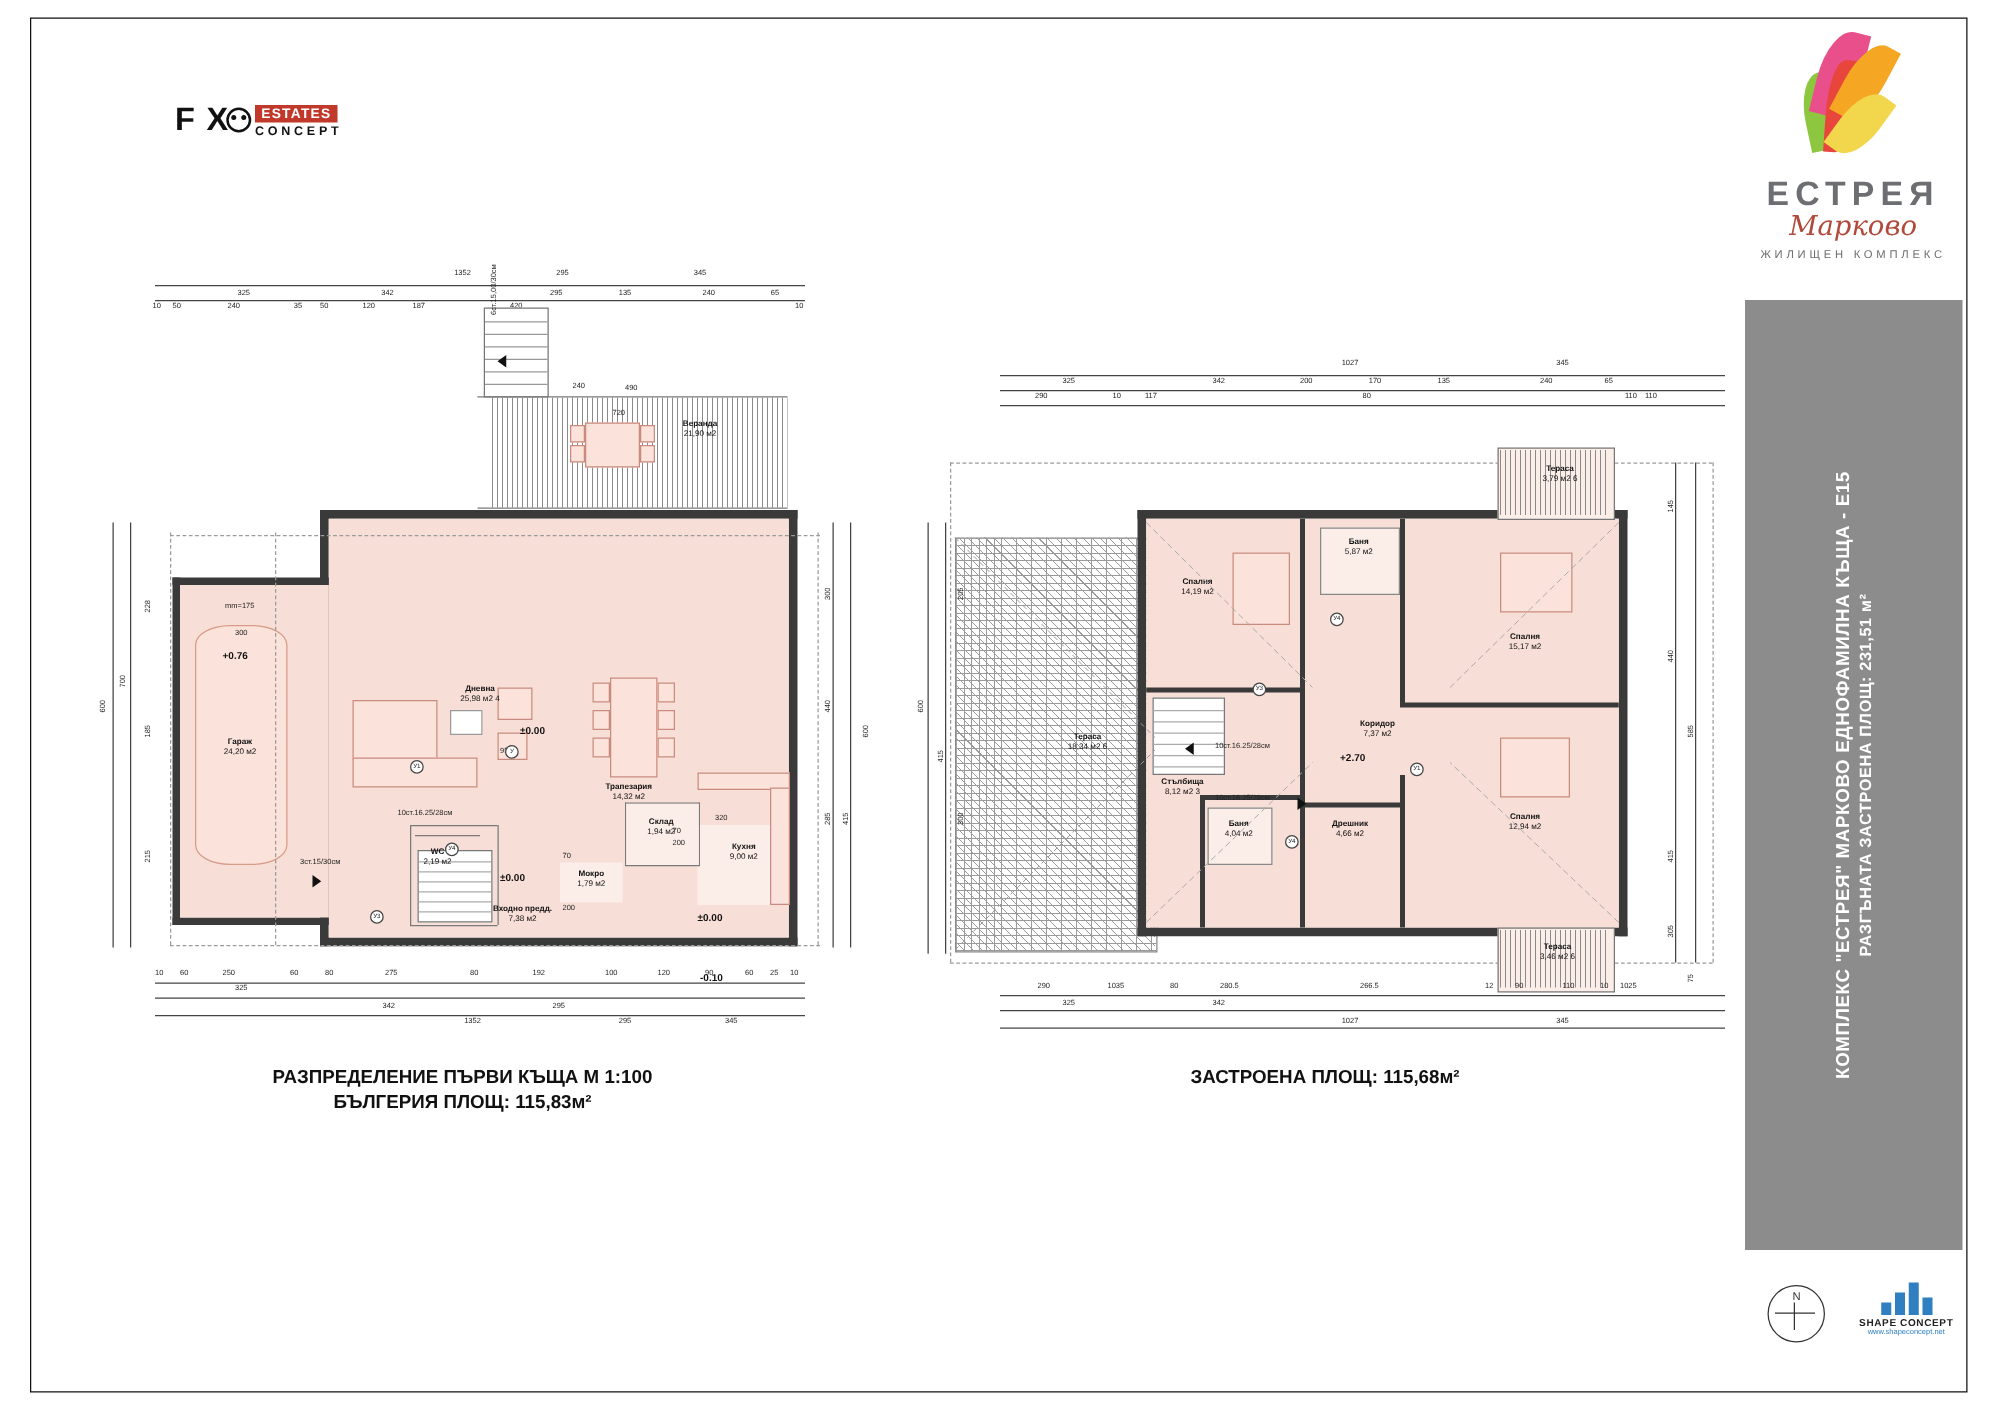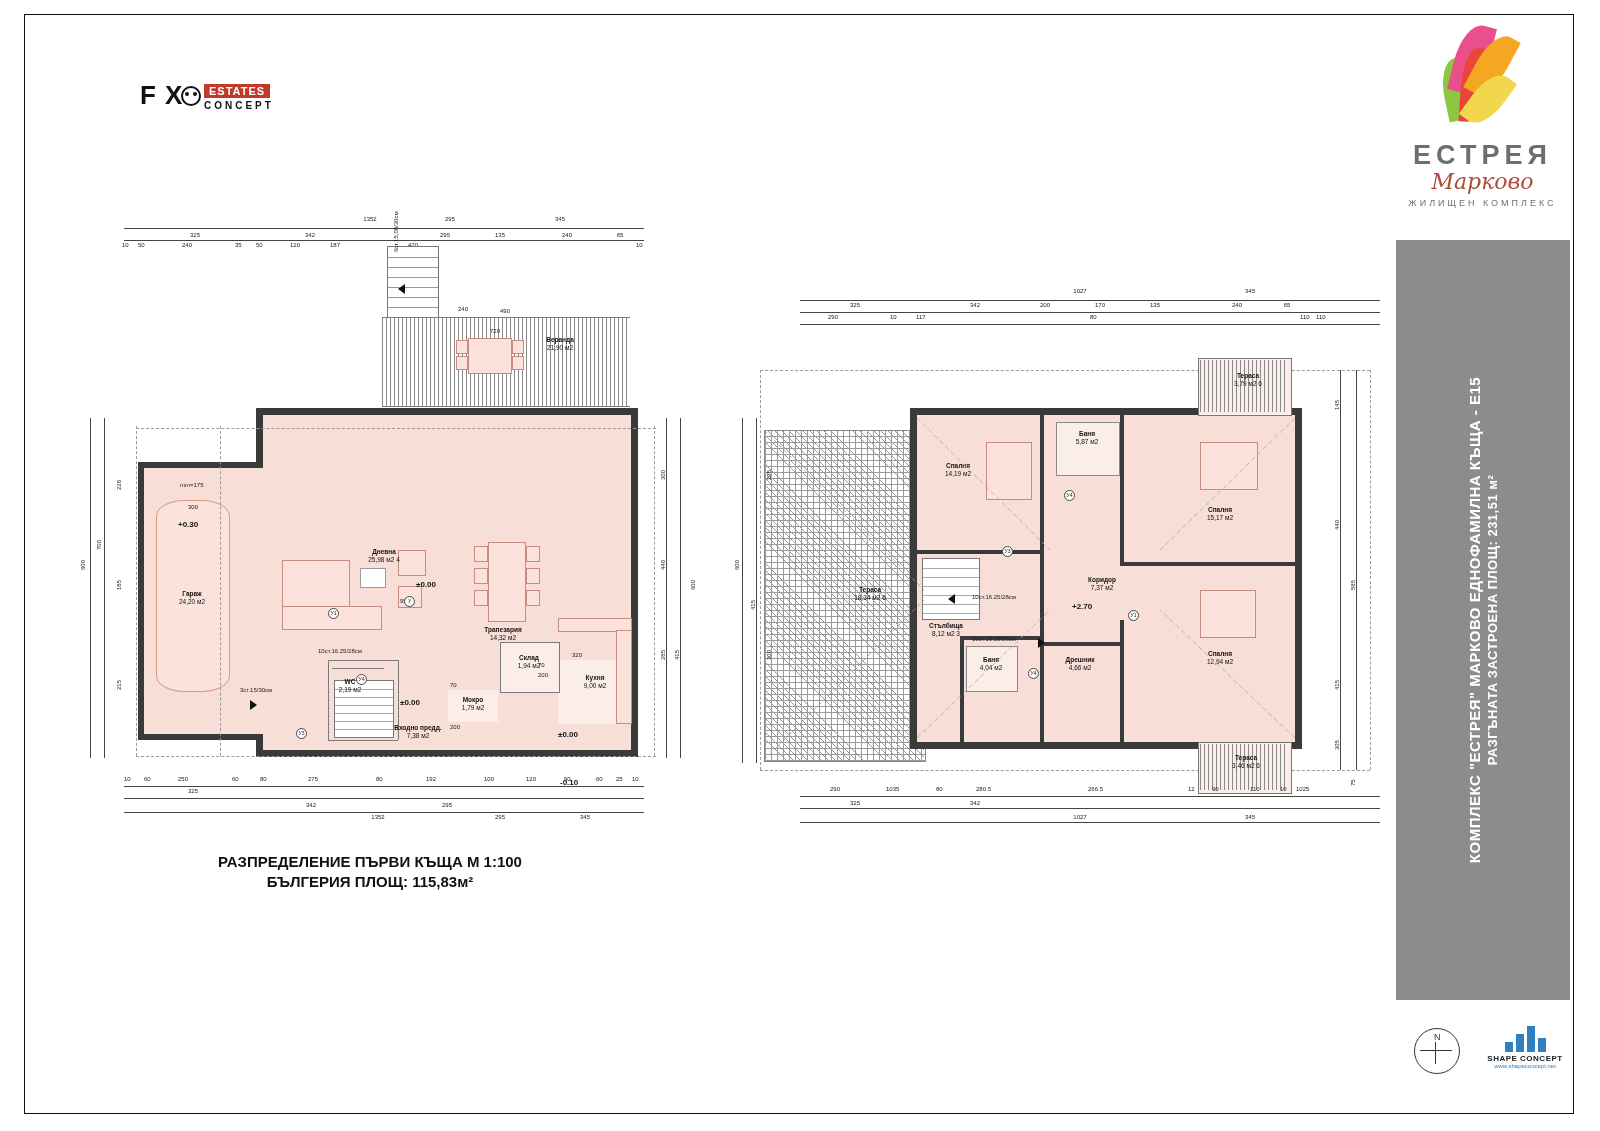--- a/index.html
+++ b/index.html
@@ -191,21 +191,21 @@
 
     <div class="wall" style="left:78px; top:272px; width:125px; height:6px;"></div>
     <div class="wall" style="left:78px; top:272px; width:6px; height:278px;"></div>
     <div class="wall" style="left:78px; top:544px; width:125px; height:6px;"></div>
     <div class="room" style="left:84px; top:278px; width:119px; height:266px;"></div>
     <div class="car" style="left:96px; top:310px; width:72px; height:190px;"></div>
     <div class="rlabel" style="left:100px; top:400px; width:64px;">
       <b>Гараж</b><br>
       <span>24,20 м2</span>
     </div>
-    <div class="lvl" style="left:118px; top:330px;">+0.30</div>
+    <div class="lvl" style="left:118px; top:330px;">+0.76</div>
     <div class="lbl" style="left:128px; top:314px;">300</div>
     <div class="lbl" style="left:120px; top:292px;">mm=175</div>
 
     <div class="lbl" style="left:180px; top:497px;">3ст.15/30см</div>
     <div class="tri" style="left:190px; top:510px; border-width:5px 0 5px 7px; border-color:transparent transparent transparent #111;"></div>
 
     <div class="furn" style="left:222px; top:370px; width:66px; height:46px;"></div>
     <div class="furn" style="left:222px; top:416px; width:98px; height:22px;"></div>
     <div class="furn-n" style="left:300px; top:378px; width:24px; height:18px;"></div>
     <div class="furn" style="left:338px; top:360px; width:26px; height:24px;"></div>
@@ -507,16 +507,17 @@
     <div class="lbl" style="left:492px; top:596px;">90</div>
     <div class="lbl" style="left:530px; top:596px;">110</div>
     <div class="lbl" style="left:560px; top:596px;">10</div>
     <div class="lbl" style="left:576px; top:596px;">1025</div>
     <div class="lbl-c" style="left:110px; top:610px; width:50px;">325</div>
     <div class="lbl-c" style="left:230px; top:610px; width:50px;">342</div>
     <div class="lbl-c" style="left:330px; top:624px; width:60px;">1027</div>
     <div class="lbl-c" style="left:500px; top:624px; width:60px;">345</div>
 
     <div class="plan-caption" style="left:80px; top:662px;">
+      <div>ЗАСТРОЕНА ПЛОЩ: 115,68м²</div>
     </div>
   </div>
 
 </div>
 
 </body></html>

